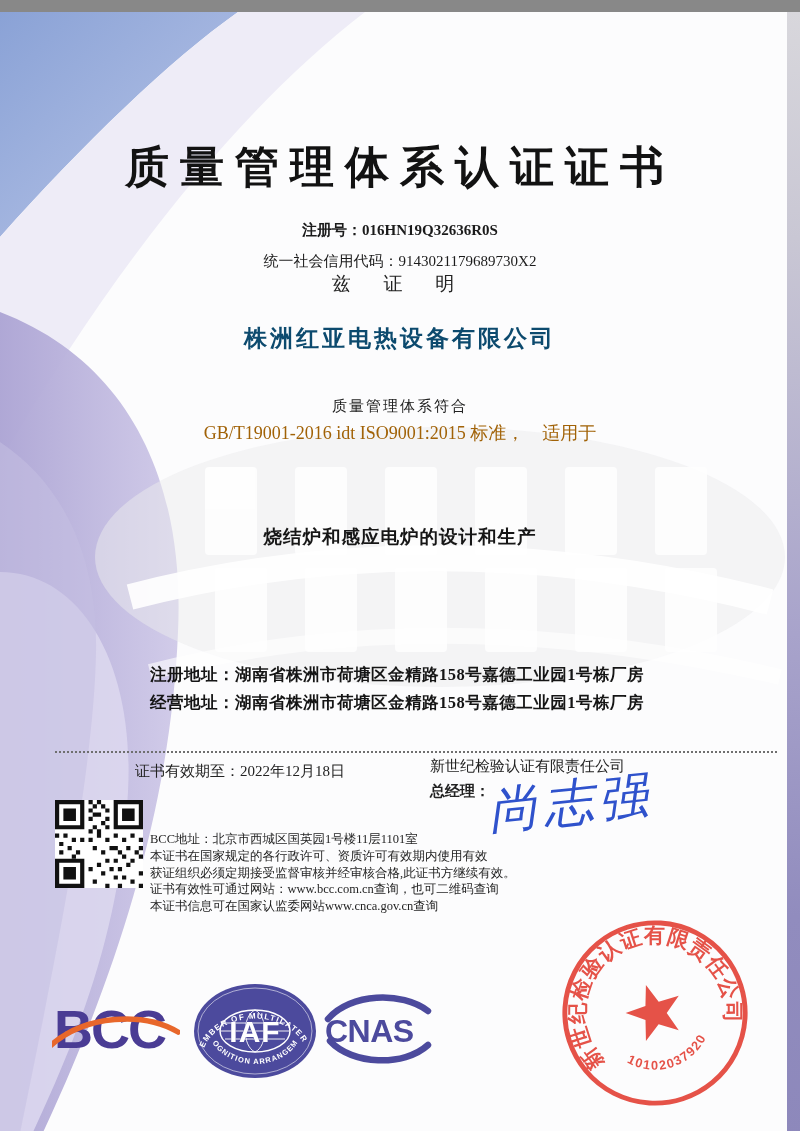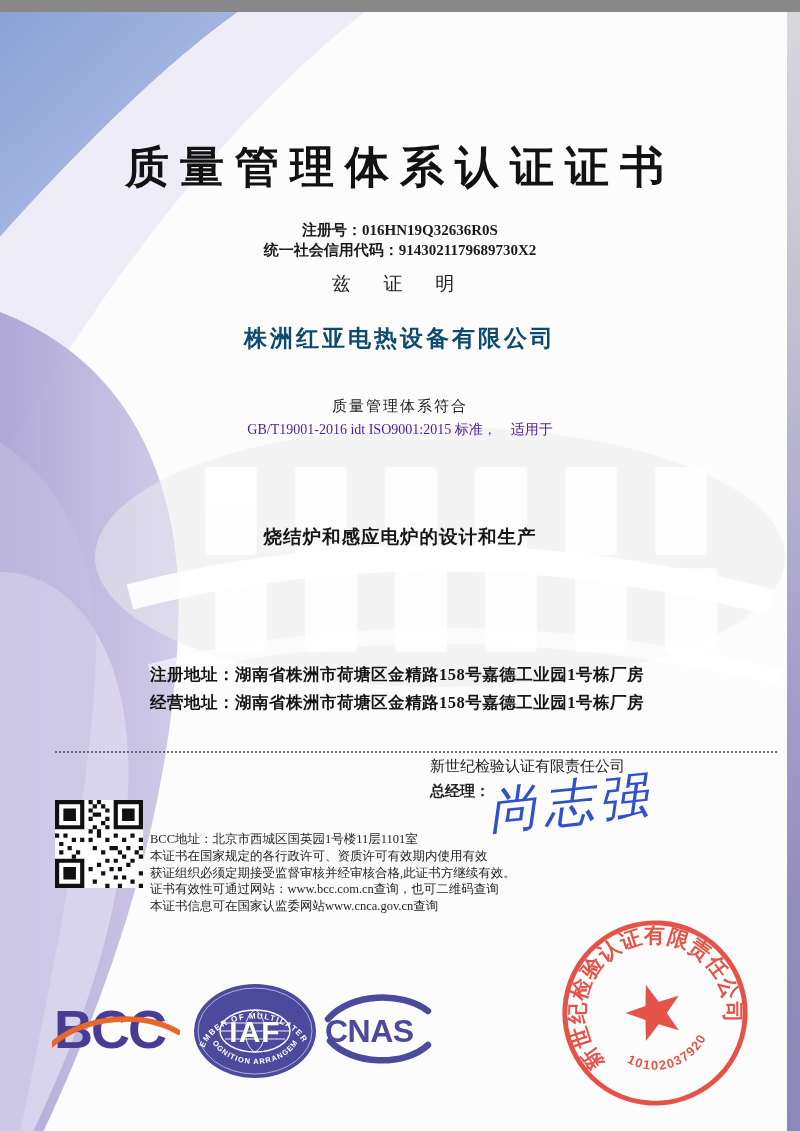--- a/index.html
+++ b/index.html
@@ -6,25 +6,25 @@
   .page{
     position:relative;width:800px;height:1131px;margin:12px auto;
     background:#fcfcfd;overflow:hidden;
     font-family:"Liberation Serif","DejaVu Serif",serif;color:#1a1a1a;
   }
   .abs{position:absolute;}
   .centered{left:50px;width:700px;text-align:center;}
 
   .title{top:126px;font-size:44px;font-weight:bold;letter-spacing:11px;color:#121212;}
   .reg-line{top:209px;font-size:15px;font-weight:bold;color:#1b1b1b;}
-  .credit-line{top:229px;font-size:15px;font-weight:bold;color:#1b1b1b;}
+  .credit-line{top:240px;font-size:15px;font-weight:normal;color:#1b1b1b;}
   .certify{top:259px;font-size:19px;letter-spacing:14px;color:#222;}
   .company{top:311px;font-size:23px;font-weight:bold;letter-spacing:3px;color:#0c4a6e;}
   .system{top:385px;font-size:15px;letter-spacing:2px;color:#222;}
-  .standard{top:409px;font-size:14px;color:#4c1d95;}
+  .standard{top:409px;font-size:18px;color:#a16207;}
   .scope{top:512px;font-size:18.5px;font-weight:bold;letter-spacing:1px;color:#161616;}
 
   .addr{left:150px;font-size:16.5px;font-weight:bold;color:#151515;letter-spacing:.5px;}
   .addr1{top:652px;} .addr2{top:680px;}
 
   .dotline{left:55px;top:739px;width:722px;height:0;border-top:2px dotted #6f6f6f;}
 
   .dates{left:135px;top:747px;font-size:15px;line-height:25px;color:#222;}
   .issuer{left:430px;top:745px;font-size:15px;color:#222;}
   .gm{left:430px;top:770px;font-size:15px;color:#222;font-weight:bold;}
@@ -125,20 +125,23 @@
     <div class="abs addr addr1">
       <span>注册地址：</span><span>湖南省株洲市荷塘区金精路158号嘉德工业园1号栋厂房</span>
     </div>
     <div class="abs addr addr2">
       <span>经营地址：</span><span>湖南省株洲市荷塘区金精路158号嘉德工业园1号栋厂房</span>
     </div>
 
     <div class="abs dotline"></div>
 
     <div class="abs dates">
+      <div>
+        <span>证书有效期至：</span><span>2022年12月18日</span>
+      </div>
     </div>
 
     <div class="abs issuer">新世纪检验认证有限责任公司</div>
     <div class="abs gm">总经理：</div>
     <div class="abs signature">尚志强</div>
 
     <svg class="abs qr" viewBox="0 0 84 84">
       <rect x="-3" y="-3" width="90" height="90" fill="#ffffff"></rect>
       <g fill="#111111">
         <path fill-rule="evenodd" d="M0,0h28v28H0z M4,4v20h20V4z M8,8h12v12H8z"></path>

